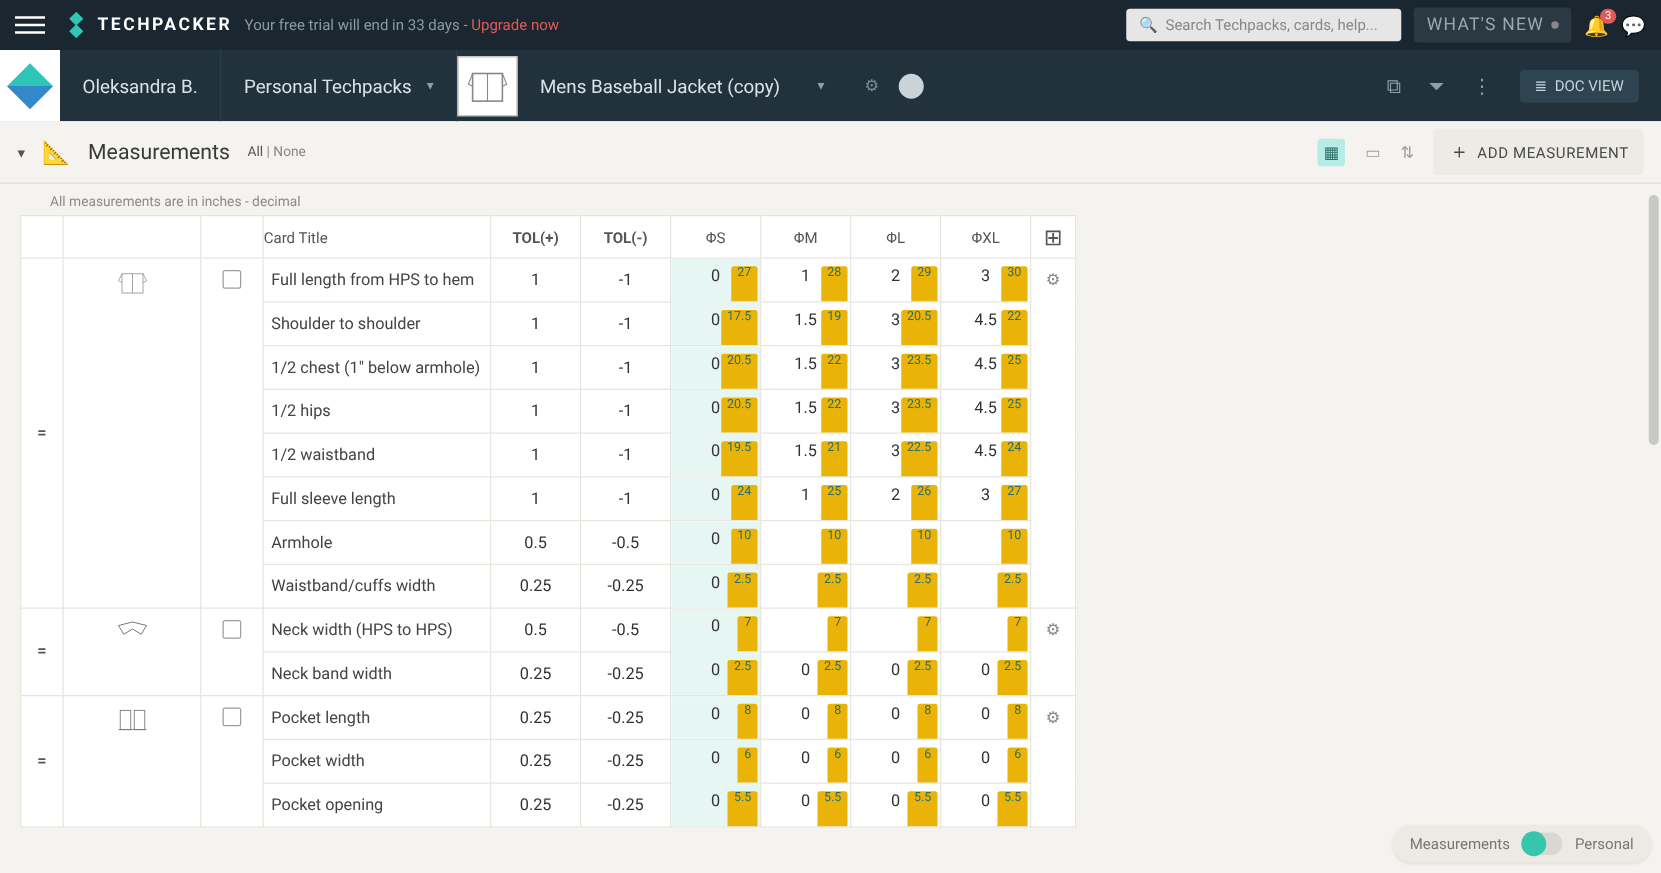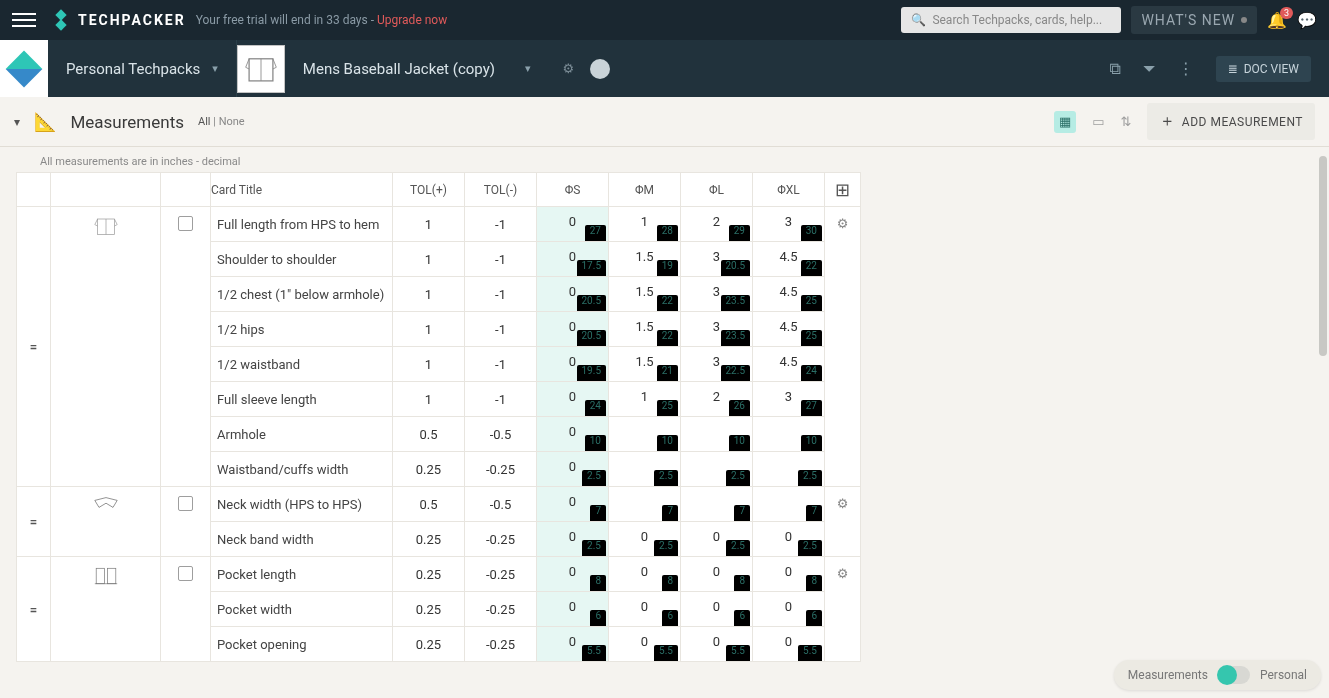--- a/index.html
+++ b/index.html
@@ -50,30 +50,30 @@
 .note{ font-size:11px; color:#8a8a8a; padding:8px 40px 4px;}
 
 .table-wrap{ padding:0 16px 14px 16px; background:#f5f3ef;}
 table{ border-collapse:collapse; background:#fff; font-size:13px;}
 th,td{ border:1px solid #e8e5df; padding:0; text-align:center; font-weight:400; height:34px;}
 th{ color:#555; font-size:12px;}
 .col-drag{width:34px;}
 .col-thumb{width:110px;}
 .col-chk{width:50px;}
 .col-title{width:182px; text-align:left;}
-.col-tol{width:72px;}
+.col-tol{width:72px;font-weight:bold;}
 .col-sz{width:72px;}
 .col-set{width:36px;}
 td.title-cell{ text-align:left; padding-left:6px; color:#444;}
 .drag-handle{color:#555;font-weight:700;}
 .chk{ width:15px; height:15px; border:1.5px solid #9e9e9e; display:inline-block; border-radius:2px;}
 .mini-thumb{ width:30px; height:30px; background:#fff; display:inline-flex; align-items:center; justify-content:center;}
 .size-cell{ position:relative; height:34px;}
 .size-cell .val{ position:absolute; left:0; right:0; top:7px;}
-.size-cell .tag{ position:absolute; right:2px; bottom:0; background:#000000; color:#2a6e66; font-size:10px; padding:0 5px; border-radius:2px 2px 0 0; height:16px; line-height:12px;}
+.size-cell .tag{ position:absolute; right:2px; bottom:0; background:#eab308; color:#2a6e66; font-size:10px; padding:0 5px; border-radius:2px 2px 0 0; height:28px; line-height:12px;}
 .size-cell.base{ background:#e6f7f3;}
 .gear-cell{color:#888;}
 .add-col{ font-size:18px; color:#555;}
 
 .toggle-pill{ position:absolute; bottom:8px; right:8px; background:#eceae3; border-radius:20px; padding:6px 14px; display:flex; align-items:center; gap:10px; font-size:12px; color:#777; box-shadow:0 1px 3px rgba(0,0,0,0.1);}
 .toggle-knob{ width:32px; height:18px; background:#d8d8d3; border-radius:10px; position:relative;}
 .toggle-knob::after{content:"";position:absolute;left:-1px;top:-1px;width:20px;height:20px;border-radius:50%;background:#35c6ae;}
 
 .scrollbar{position:absolute; right:2px; top:156px; width:8px; height:200px; background:#c8c8c4; border-radius:4px;}
 
@@ -106,20 +106,23 @@
     </div>
     <div class="bell">🔔<span class="badge">3</span></div>
     <div class="chat-icon">💬</div>
   </div>
 </div>
 
 <div class="break-nav">
   <div class="brand-square">
       <div class="brand-logo"></div>
     </div>
+  <div class="bn-item sep">
+    <span>Oleksandra B.</span>
+  </div>
   <div class="bn-item sep">
     <span>Personal Techpacks</span>
     <span class="chev">▾</span>
   </div>
   <div class="jacket-thumb">
     <svg viewBox="0 0 40 40">
         <rect x="6" y="8" width="28" height="26" fill="none" stroke="#888" stroke-width="1.5"></rect>
         <line x1="20" y1="8" x2="20" y2="34" stroke="#888"></line>
         <path d="M6 8 L2 18 L6 20 M34 8 L38 18 L34 20" fill="none" stroke="#888"></path>
       </svg>

